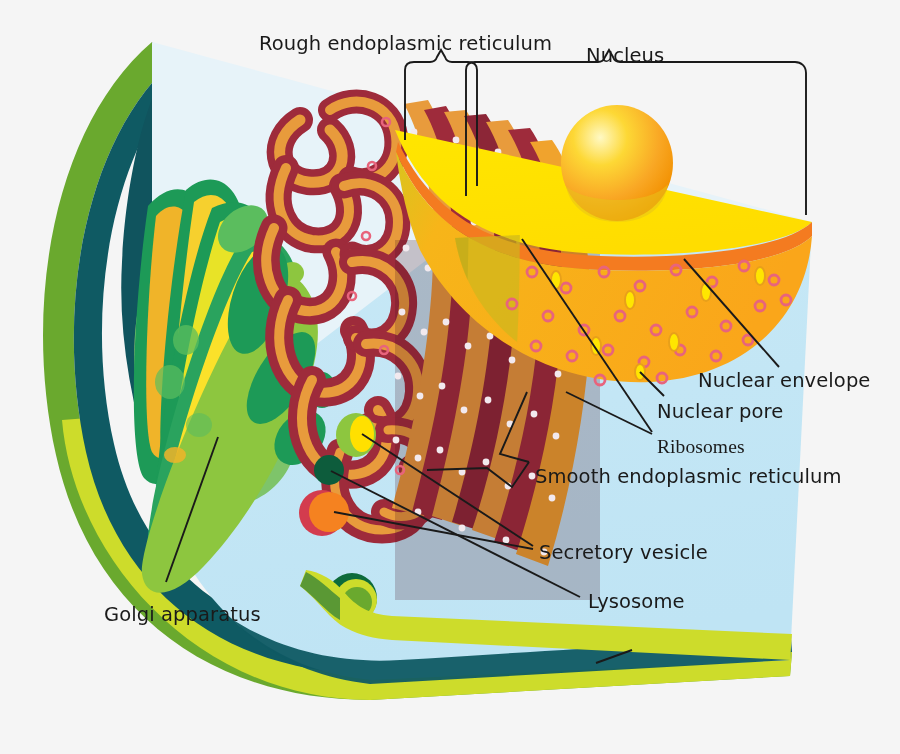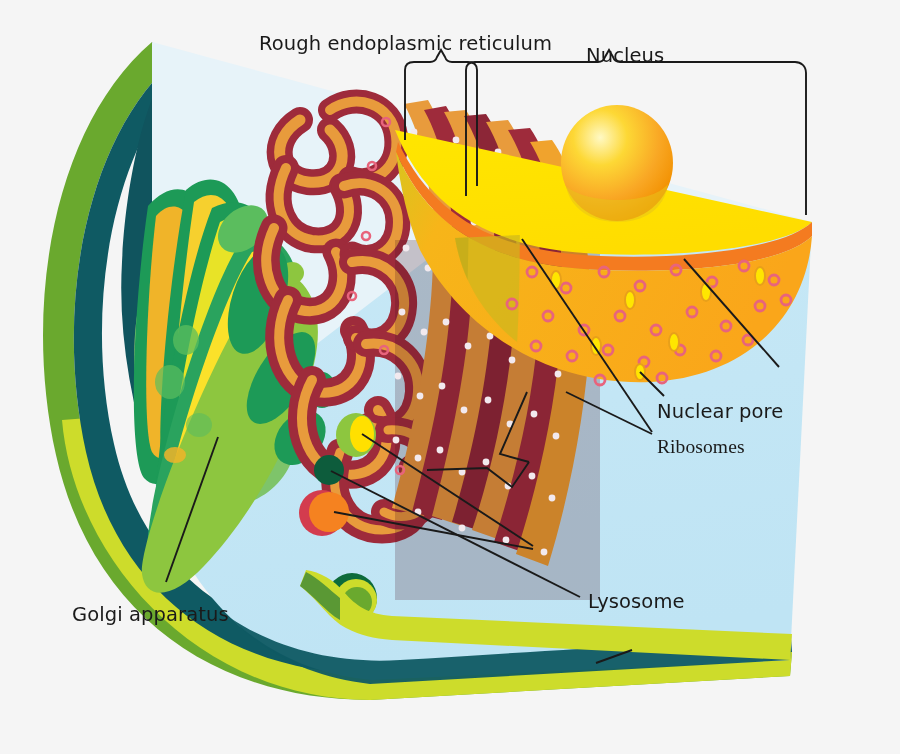--- a/index.html
+++ b/index.html
@@ -345,18 +345,21 @@
     <path d="M331,471 L580,597"></path>
 
     <path d="M596,663 L632,650"></path>
 
     <path d="M218,437 L166,582"></path>
   </g>
 </svg>
 
 <div class="lbl" style="left:259px;top:34px;">Rough endoplasmic reticulum</div>
 <div class="lbl" style="left:586px;top:46px;">Nucleus</div>
+<div class="lbl" style="left:698px;top:371px;">Nuclear envelope</div>
 <div class="lbl" style="left:657px;top:402px;">Nuclear pore</div>
 <div class="lbl" style="left:657px;top:437px;font-family:Liberation Serif, serif;">Ribosomes</div>
+<div class="lbl" style="left:535px;top:467px;">Smooth endoplasmic reticulum</div>
+<div class="lbl" style="left:539px;top:543px;">Secretory vesicle</div>
 <div class="lbl" style="left:588px;top:592px;">Lysosome</div>
-<div class="lbl" style="left:72px;top:605px;">Golgi apparatus</div>
+<div class="lbl" style="left:104px;top:605px;">Golgi apparatus</div>
 
 </div>
 
 </body></html>

